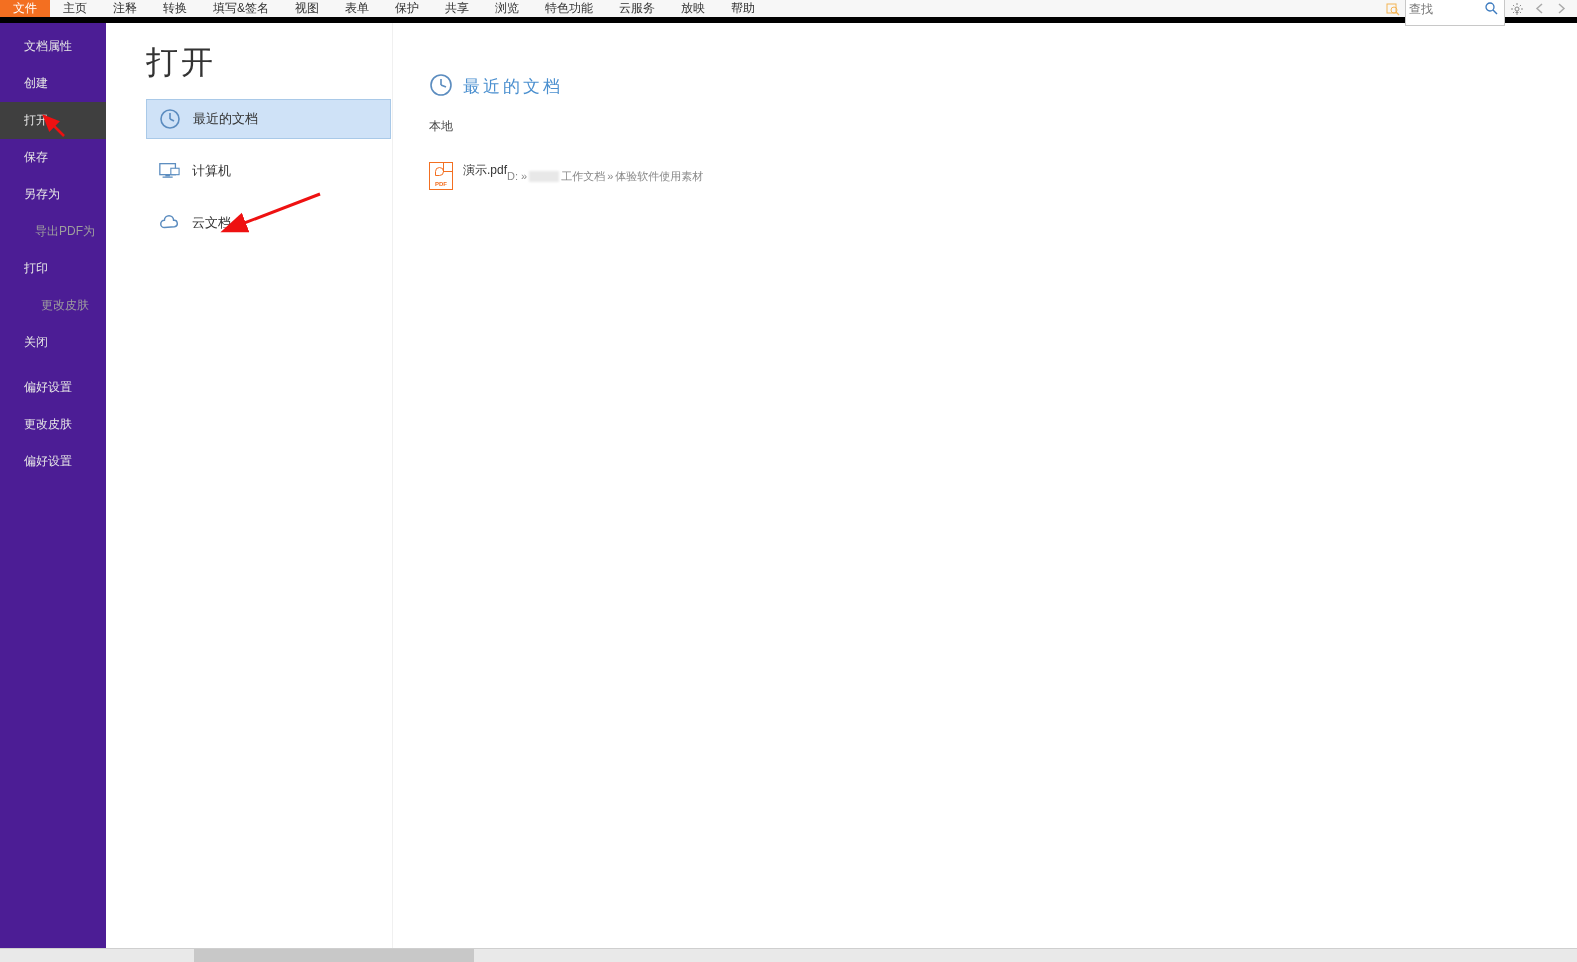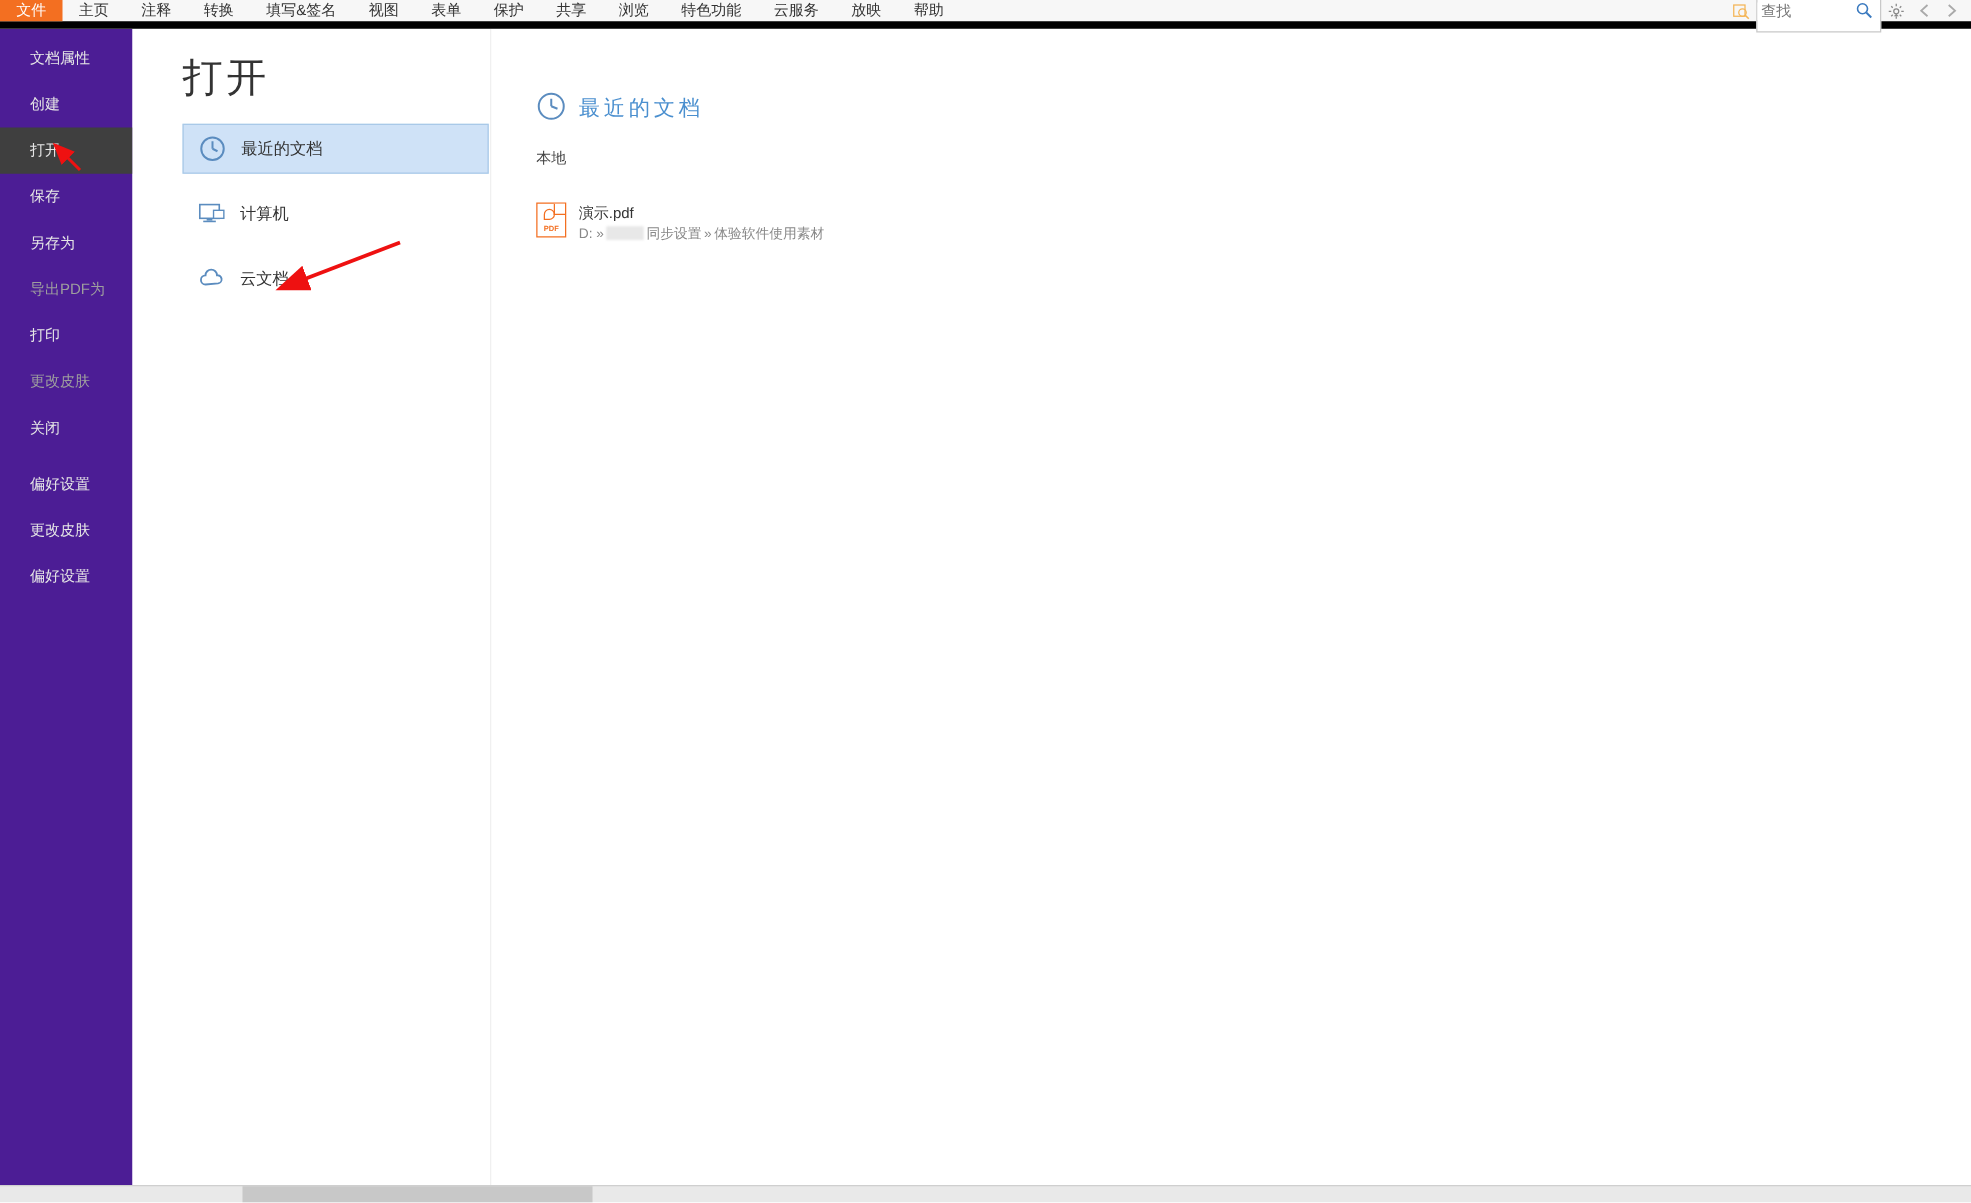--- a/index.html
+++ b/index.html
@@ -89,20 +89,21 @@
       padding: 10px 0 10px 24px;
       font-size: 12px;
       color: #e6e6e6;
       cursor: pointer;
     }
     .sidebar-item.selected {
       background: #3f3f3f;
     }
     .sidebar-item.disabled {
       color: #9e9e9e;
+      text-align: center;
     }
 
     
     .middle {
       width: 286px;
       background: #fff;
       padding: 18px 0 0 40px;
     }
     .page-title {
       font-size: 32px;
@@ -194,21 +195,21 @@
       border-radius: 50% 50% 50% 0;
     }
     .doc-icon-text {
       font-size: 6px;
       color: #f36f21;
       font-weight: bold;
       line-height: 1;
     }
     .doc-meta {
       display: flex;
-      flex-direction: column;
+      flex-direction: row;
       justify-content: center;
     }
     .doc-name {
       font-size: 12px;
       color: #333;
     }
     .doc-path {
       font-size: 11px;
       color: #888;
       display: flex;
@@ -379,21 +380,21 @@
     <div class="doc-item">
       <div class="doc-icon">
         <span class="doc-icon-g"></span>
         <span class="doc-icon-text">PDF</span>
       </div>
       <div class="doc-meta">
         <div class="doc-name">演示.pdf</div>
         <div class="doc-path">
           <span>D: »</span>
           <span class="blur"></span>
-          <span>同步设置</span>
+          <span>工作文档</span>
           <span>»</span>
           <span>体验软件使用素材</span>
         </div>
       </div>
     </div>
   </div>
 </div>
 
 <svg class="arrow-annot" style="left:38px; top:112px;" width="30" height="28">
   <defs>

